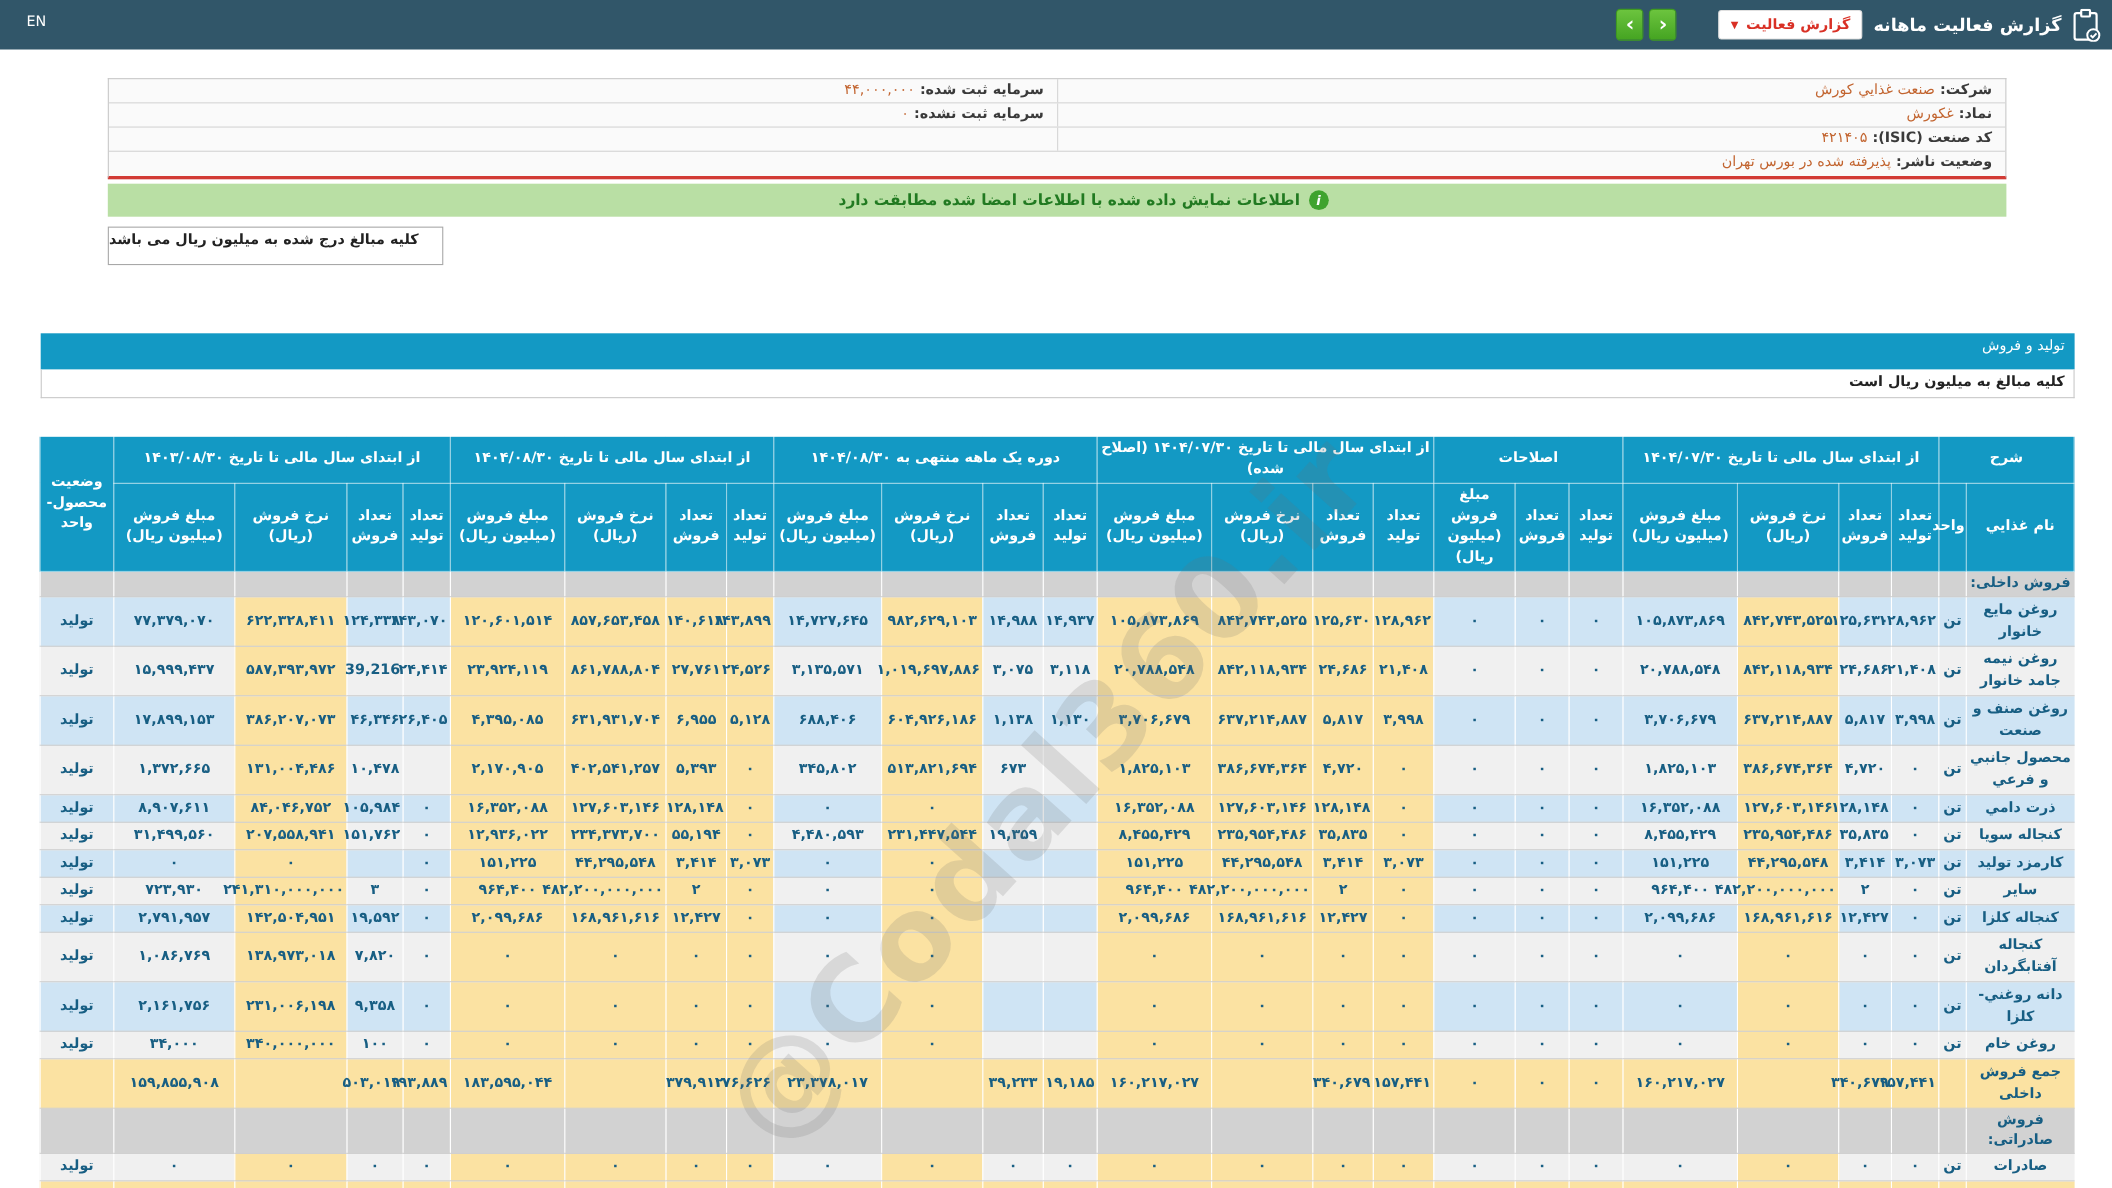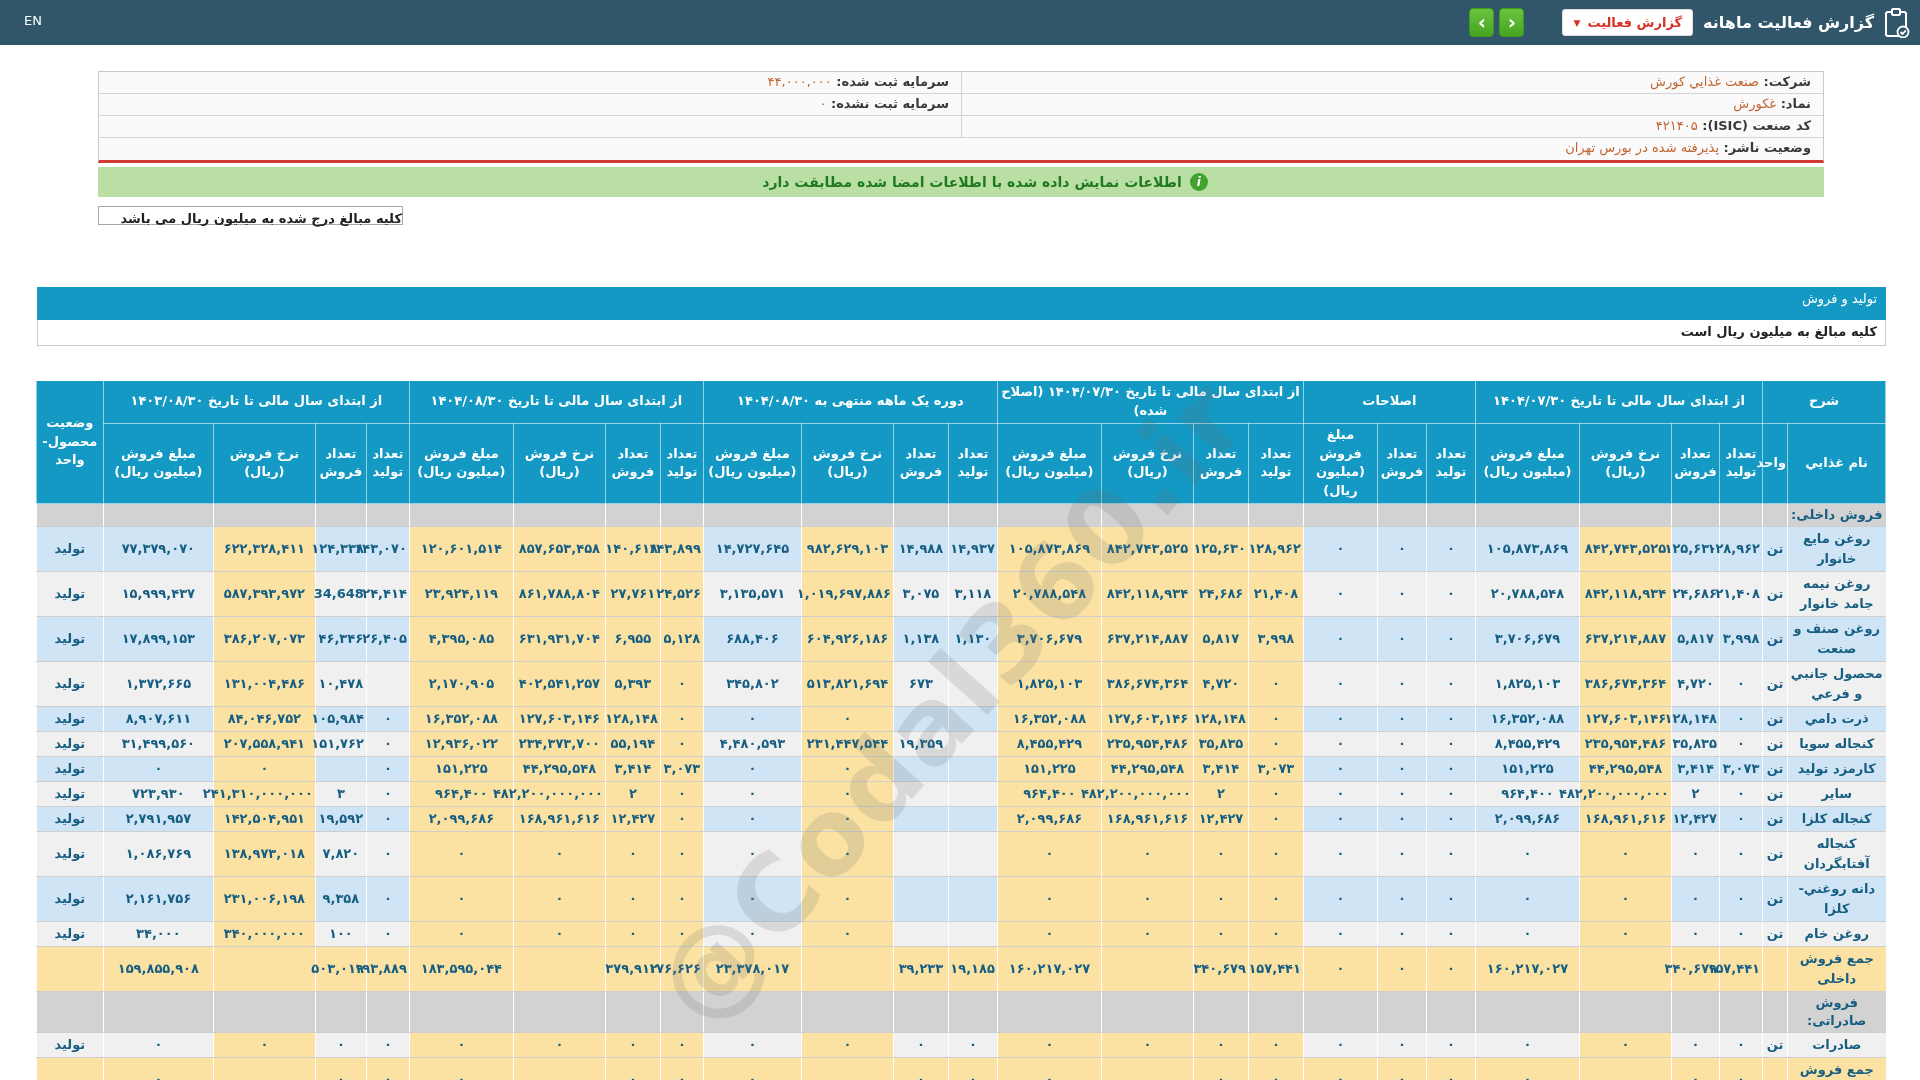--- a/index.html
+++ b/index.html
@@ -29,22 +29,22 @@
   .info-cell.right { border-left:1px solid #d4d4d4; }
   .ilabel { color:#3a3a3a; font-weight:bold; }
   .ivalue { color:#c2642f; }
   
   .notice { margin-top:4px; height:30px; background:#b9dfa4; display:flex; align-items:center; justify-content:center;
         gap:8px; }
   .notice-text { color:#217a21; font-size:14px; font-weight:bold;margin-left:48px; }
   .i-icon { width:18px; height:18px; border-radius:50%; background:#3fa32e; color:#fff; font-size:12px; font-weight:bold;
         text-align:center; line-height:18px; font-style:italic; }
   
-  .unit-box { margin:9px auto 0 0; width:305px; height:19px; border:1px solid #a8a8a8; background:#fff;
-        font-size:13px; font-weight:bold; color:#222; text-align:right; line-height:23px; }
+  .unit-box { margin:9px auto 0 0; width:305px; height:35px; border:1px solid #a8a8a8; background:#fff;
+        font-size:13px; font-weight:bold; color:#222; text-align:left; line-height:23px; }
   
   .main-wrap { width:1849px; margin:62px 34px 0 auto; }
   .band { height:33px; background:#1399c4; color:#fff; font-size:13px; font-weight:normal; line-height:23px;
         padding-right:9px; }
   .unit-row { height:26px; border:1px solid #c9c9c9; border-top:none; background:#fff; font-size:13px;
         font-weight:bold; color:#222; line-height:24px; padding-right:8px; }
   
   .tbl-wrap { margin-top:34px; position:relative; }
   table.main { width:1849px; table-layout:fixed; border-collapse:collapse; }
   table.main th { background:#1399c4; color:#fff; font-size:13px; font-weight:bold; text-align:center;
@@ -260,21 +260,21 @@
             <td class="yc">۲۰,۷۸۸,۵۴۸</td>
             <td class="rw">۳,۱۱۸</td>
             <td class="rw">۳,۰۷۵</td>
             <td class="yc">۱,۰۱۹,۶۹۷,۸۸۶</td>
             <td class="rw">۳,۱۳۵,۵۷۱</td>
             <td class="yc">۲۴,۵۲۶</td>
             <td class="yc">۲۷,۷۶۱</td>
             <td class="yc">۸۶۱,۷۸۸,۸۰۴</td>
             <td class="yc">۲۳,۹۲۴,۱۱۹</td>
             <td class="rw">۲۴,۴۱۴</td>
-            <td class="rw">34,648</td>
+            <td class="rw">39,216</td>
             <td class="yc">۵۸۷,۳۹۳,۹۷۲</td>
             <td class="rw">۱۵,۹۹۹,۴۳۷</td>
             <td class="rw">تولید</td>
           </tr>
           <tr class="">
             <td class="name rb">روغن صنف و صنعت</td>
             <td class="rb">تن</td>
             <td class="rb">۳,۹۹۸</td>
             <td class="rb">۵,۸۱۷</td>
             <td class="yc">۶۳۷,۲۱۴,۸۸۷</td>

